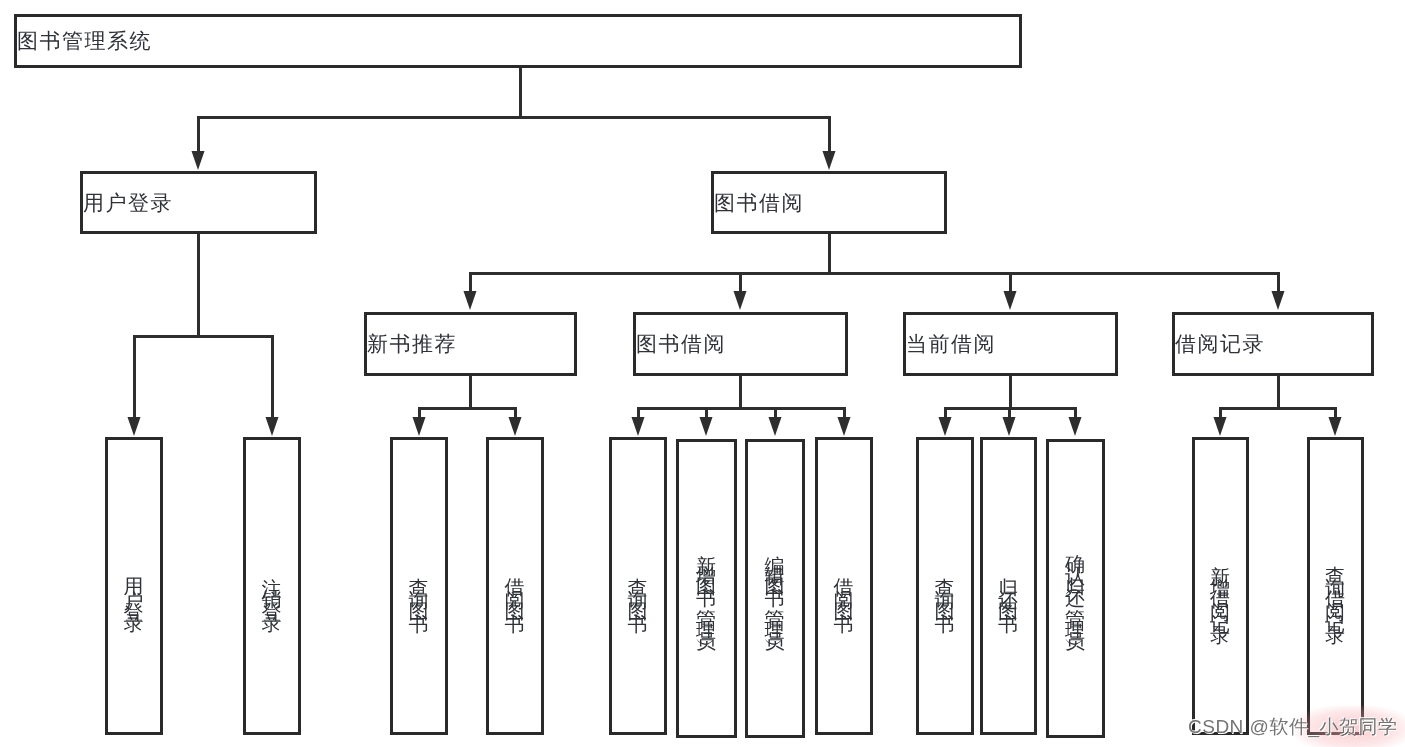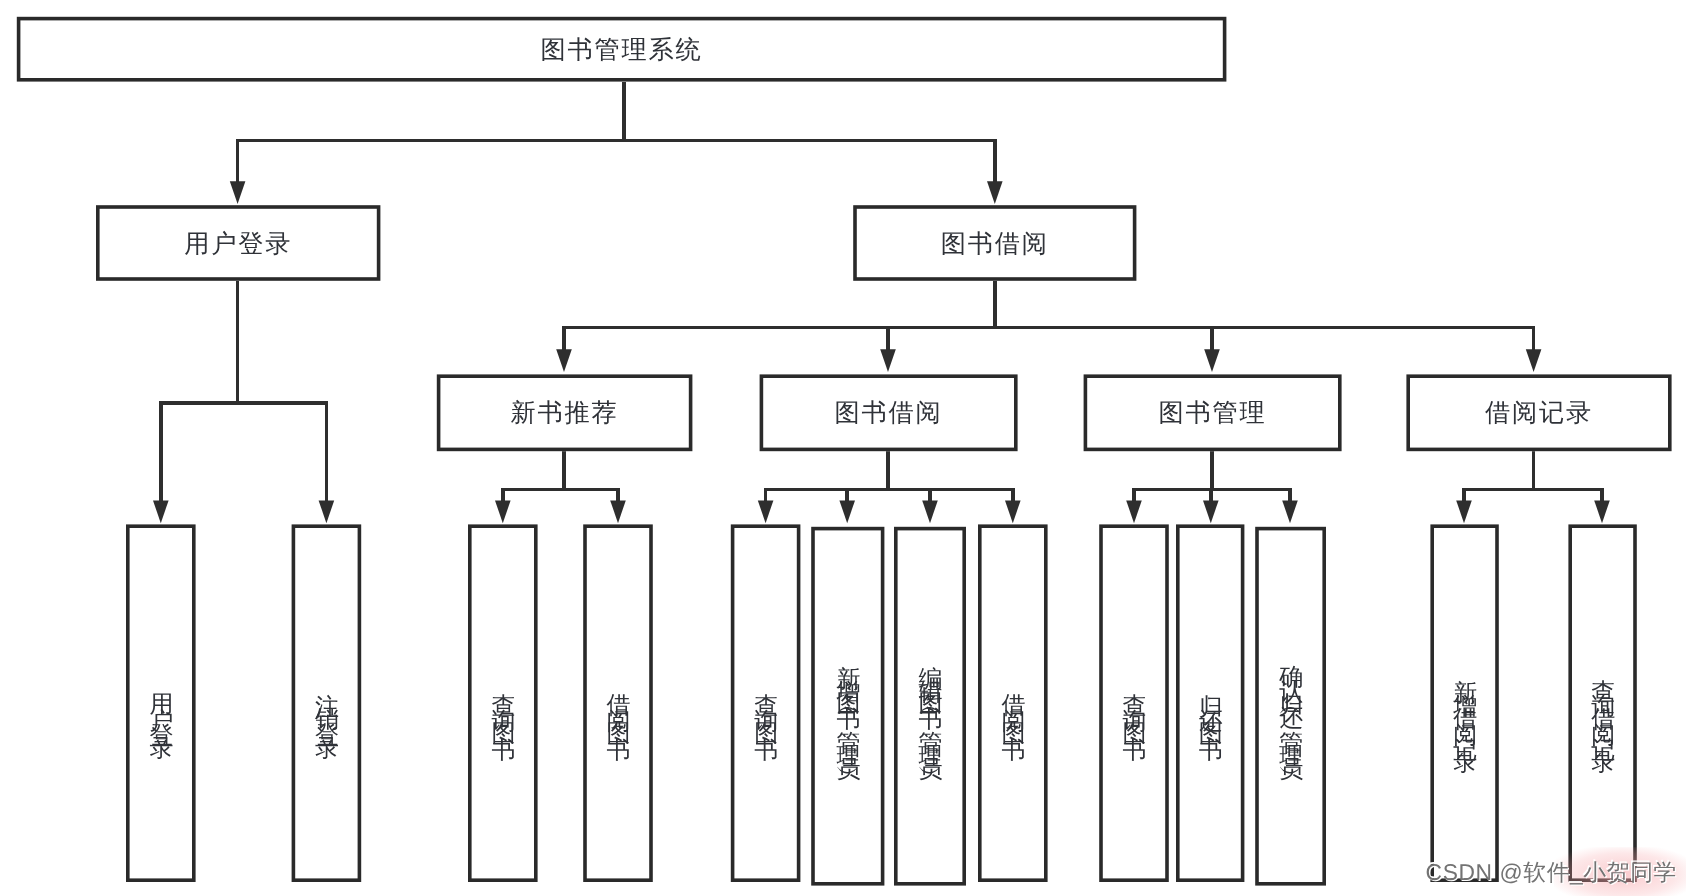--- a/index.html
+++ b/index.html
@@ -16,21 +16,20 @@
     left: 0; top: 0;
     width: 1405px; height: 747px;
   }
   .hbox {
     position: absolute;
     background: #ffffff;
     border: 3px solid #2a2a2a;
     box-sizing: border-box;
     display: flex;
     align-items: center;
-    justify-content: center;
   }
   .hbox .lbl {
     font-size: 21px;
     letter-spacing: 1.5px;
     color: #2f3238;
     white-space: nowrap;
   }
   .vbox {
     position: absolute;
     background: #ffffff;
@@ -136,23 +135,23 @@
     <span class="lbl">图书借阅</span>
   </div>
 
   <div class="hbox" style="left:633px;top:312px;width:215px;height:64px">
     <span class="lbl">图书借阅</span>
   </div>
   <div class="hbox" style="left:364px;top:312px;width:213px;height:64px">
     <span class="lbl">新书推荐</span>
   </div>
   <div class="hbox" style="left:903px;top:312px;width:215px;height:64px">
-    <span class="lbl">图书管理</span>
-  </div>
-  <div class="hbox" style="left:1172px;top:312px;width:221px;height:64px">
+    <span class="lbl">当前借阅</span>
+  </div>
+  <div class="hbox" style="left:1172px;top:312px;width:202px;height:64px">
     <span class="lbl">借阅记录</span>
   </div>
 
   <div class="vbox" style="left:105px;top:437px;width:58px;height:298px">
     <span class="lbl">用户登录</span>
   </div>
   <div class="vbox" style="left:243px;top:437px;width:58px;height:298px">
     <span class="lbl">注销登录</span>
   </div>
 

